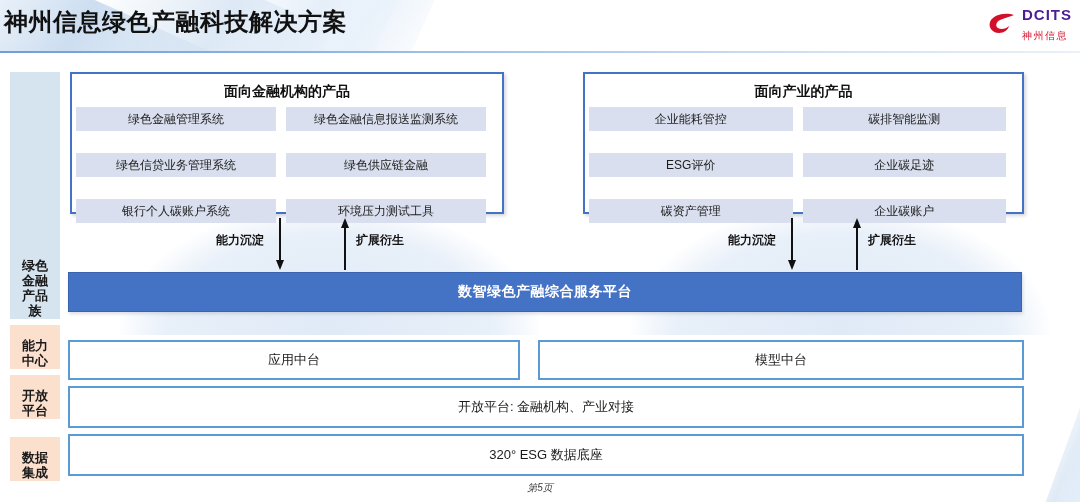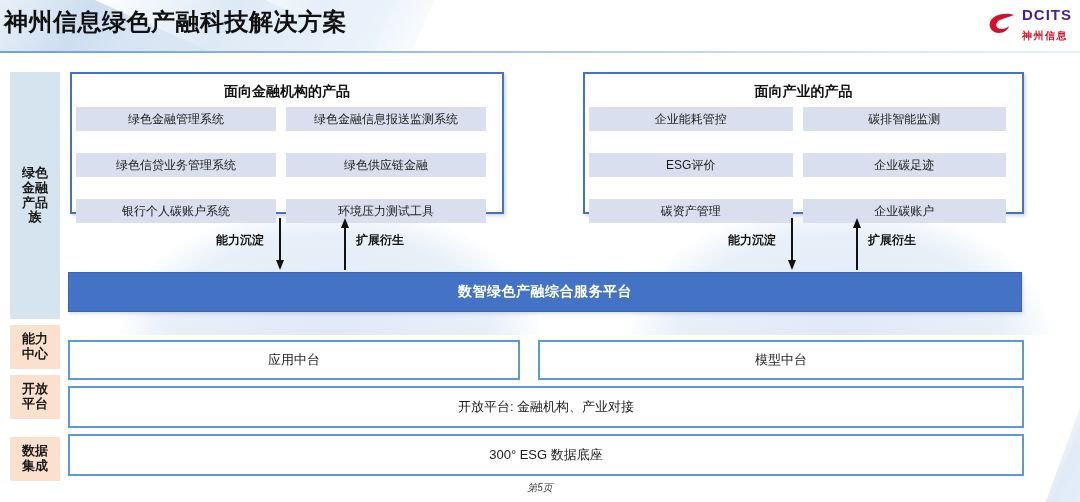--- a/index.html
+++ b/index.html
@@ -38,21 +38,21 @@
     position:absolute;left:0;top:51px;width:1080px;height:3px;
     background:linear-gradient(90deg,#6f9fd8 0%,#8fb6e3 30%,#cfe0f2 75%,#e9f1fa 100%);
   }
   .logo{
     position:absolute;right:8px;top:7px;height:34px;
     display:flex;align-items:center;gap:5px;
   }
   .logo-mark{width:30px;height:26px;flex:0 0 auto;}
   .logo-text{display:flex;flex-direction:column;line-height:1;}
   .logo-en{font-size:15px;font-weight:bold;color:#4c1d95;letter-spacing:1px;}
-  .logo-cn{font-size:10px;font-weight:bold;color:#d2102a;letter-spacing:1.5px;margin-top:9px;}
+  .logo-cn{font-size:10px;font-weight:normal;color:#d2102a;letter-spacing:1.5px;margin-top:9px;}
 
   
   .bg-arc{
     position:absolute;height:130px;
     background:radial-gradient(ellipse at 50% 100%,rgba(222,232,246,.95) 0%,rgba(228,237,248,.85) 55%,rgba(255,255,255,0) 72%);
     border-radius:50% 50% 0 0 / 100% 100% 0 0;
     pointer-events:none;
   }
   .arc-left{left:120px;top:205px;width:420px;}
   .arc-right{left:630px;top:205px;width:420px;}
@@ -61,21 +61,21 @@
     right:0;bottom:0;width:110px;height:230px;
   }
   .cs{position:absolute;width:52px;height:330px;transform:rotate(20deg);transform-origin:bottom right;}
   .cs-a{right:-10px;bottom:-30px;background:linear-gradient(95deg,rgba(255,255,255,0) 0%,rgba(205,222,240,.75) 50%,rgba(255,255,255,0) 100%);}
   .cs-b{right:10px;bottom:-60px;width:34px;background:linear-gradient(95deg,rgba(255,255,255,0) 0%,rgba(226,237,249,.9) 50%,rgba(255,255,255,0) 100%);}
   .cs-c{right:-32px;bottom:-80px;width:38px;background:linear-gradient(95deg,rgba(255,255,255,0) 0%,rgba(176,202,232,.55) 50%,rgba(255,255,255,0) 100%);}
 
   
   .rail-label{
     position:absolute;
-    display:flex;align-items:center;justify-content:center;
+    display:flex;align-items:flex-end;justify-content:center;
     text-align:center;font-weight:bold;color:#1a1a1a;
     font-size:13px;line-height:1.15;
   }
   .rail-blue{left:10px;top:72px;width:50px;height:247px;background:#d6e4f0;}
   .rail-peach{left:10px;width:50px;background:#fbe0ce;}
   .rail-ability{top:325px;height:44px;}
   .rail-open{top:375px;height:44px;}
   .rail-data{top:425px;height:44px;margin-top:12px;}
 
   
@@ -248,17 +248,17 @@
       <polygon points="5,0 1,10 9,10" fill="#111"></polygon>
     </svg>
     <div class="flow-cap cap-up">扩展衍生</div>
   </div>
 
   <div class="platform">数智绿色产融综合服务平台</div>
 
   <div class="layer-box lb-app">应用中台</div>
   <div class="layer-box lb-model">模型中台</div>
   <div class="layer-box lb-open">开放平台: 金融机构、产业对接</div>
-  <div class="layer-box lb-data">300° ESG 数据底座</div>
+  <div class="layer-box lb-data">320° ESG 数据底座</div>
 
   <div class="footer">第5页</div>
 
 </div>
 
 </body></html>

